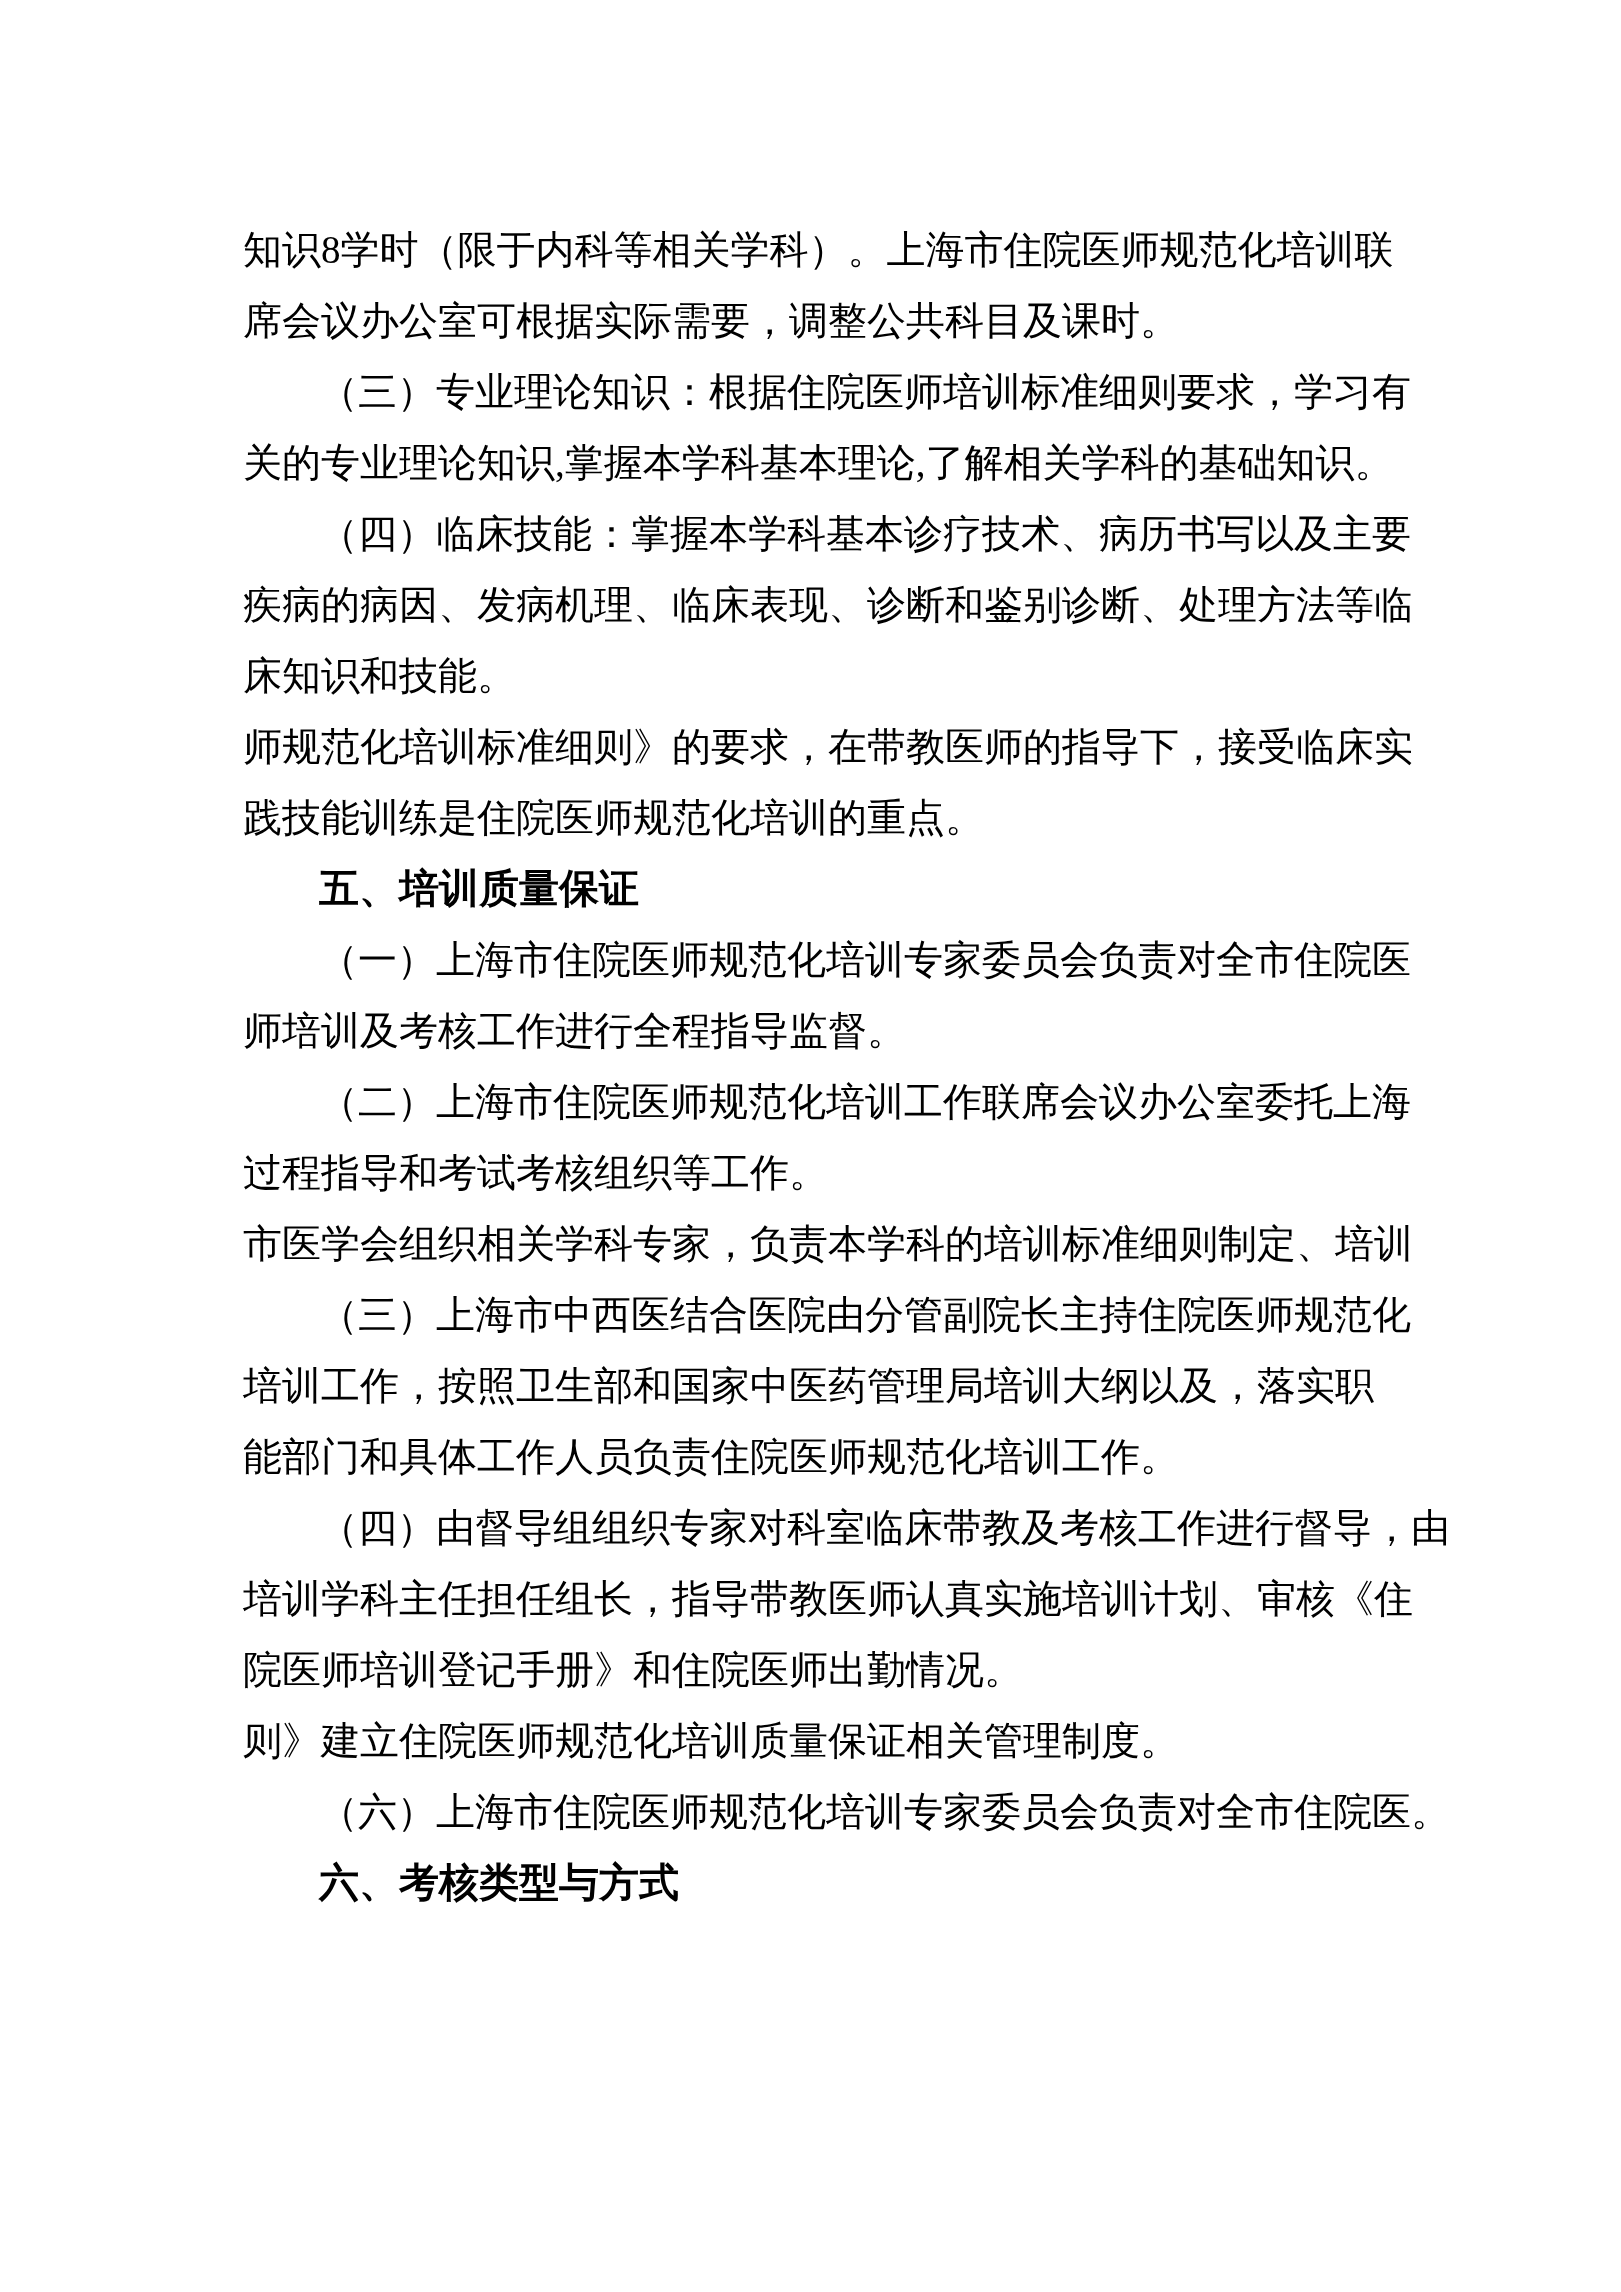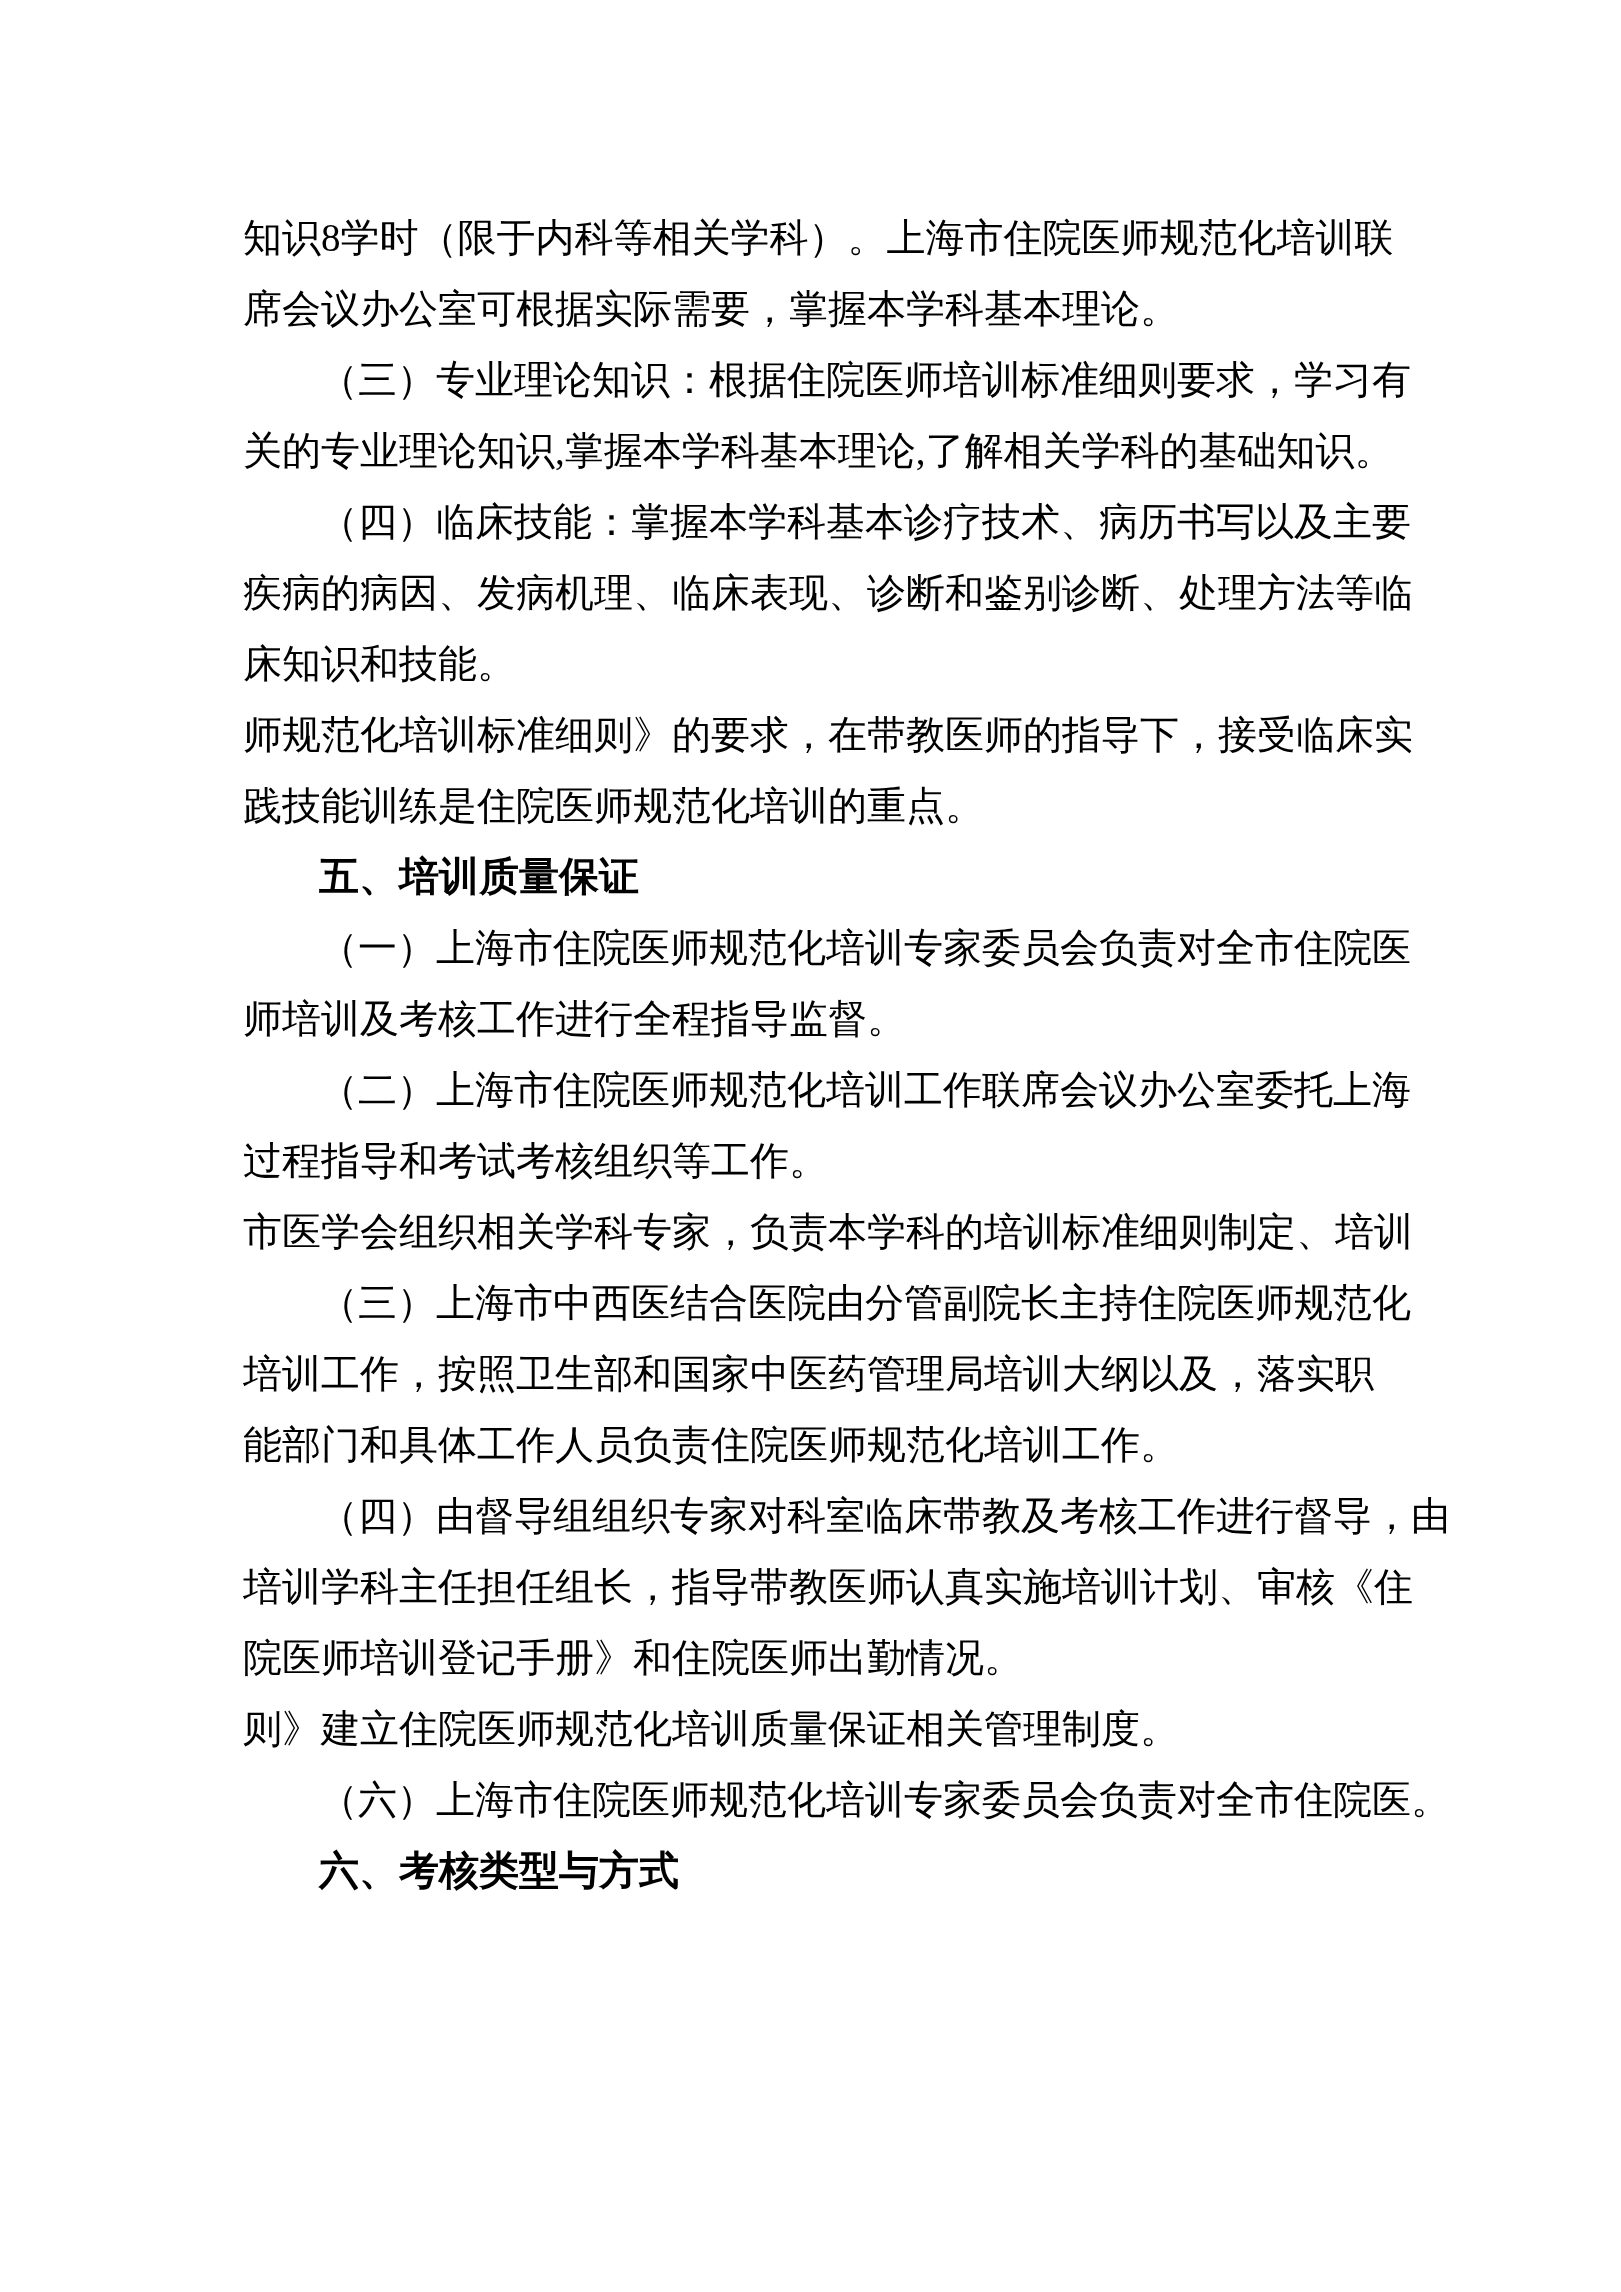--- a/index.html
+++ b/index.html
@@ -8,21 +8,21 @@
     width: 1621px;
     height: 2293px;
     background: #ffffff;
     color: #000000;
     font-family: "Liberation Serif", "DejaVu Serif", serif;
     overflow: hidden;
   }
   .doc {
     position: absolute;
     left: 243px;
-    top: 202px;
+    top: 214px;
     width: 1143px;
   }
   .line {
     font-size: 39px;
     line-height: 71px;
     height: 71px;
     white-space: nowrap;
     letter-spacing: 0;
   }
   .indent-2 { text-indent: 76px; }   
@@ -32,21 +32,21 @@
     font-weight: 700;
     font-size: 40px;
   }
 </style>
 </head>
 <body>
 
 <div class="page">
   <div class="doc">
     <div class="line indent-0">知识8学时（限于内科等相关学科）。上海市住院医师规范化培训联</div>
-    <div class="line indent-0">席会议办公室可根据实际需要，掌握本学科基本理论。</div>
+    <div class="line indent-0">席会议办公室可根据实际需要，调整公共科目及课时。</div>
     <div class="line indent-2">（三）专业理论知识：根据住院医师培训标准细则要求，学习有</div>
     <div class="line indent-0">关的专业理论知识,掌握本学科基本理论,了解相关学科的基础知识。</div>
     <div class="line indent-2">（四）临床技能：掌握本学科基本诊疗技术、病历书写以及主要</div>
     <div class="line indent-0">疾病的病因、发病机理、临床表现、诊断和鉴别诊断、处理方法等临</div>
     <div class="line indent-0">床知识和技能。</div>
     <div class="line indent-0">师规范化培训标准细则》的要求，在带教医师的指导下，接受临床实</div>
     <div class="line indent-0">践技能训练是住院医师规范化培训的重点。</div>
     <div class="line indent-2 heading">五、培训质量保证</div>
     <div class="line indent-2">（一）上海市住院医师规范化培训专家委员会负责对全市住院医</div>
     <div class="line indent-0">师培训及考核工作进行全程指导监督。</div>

